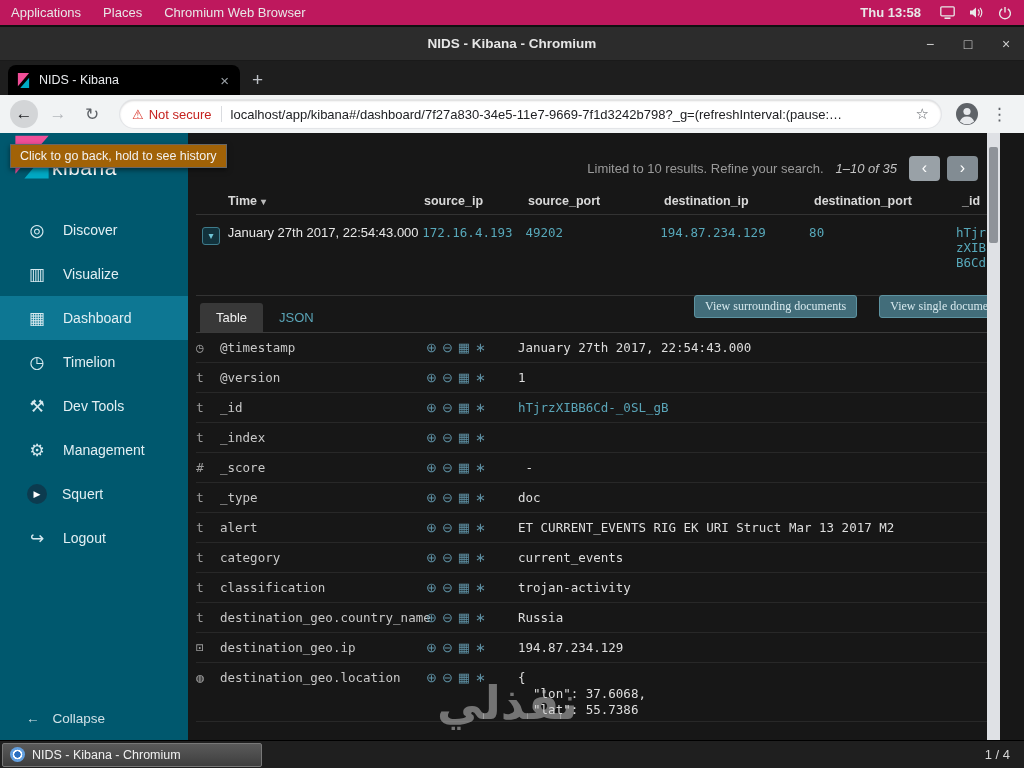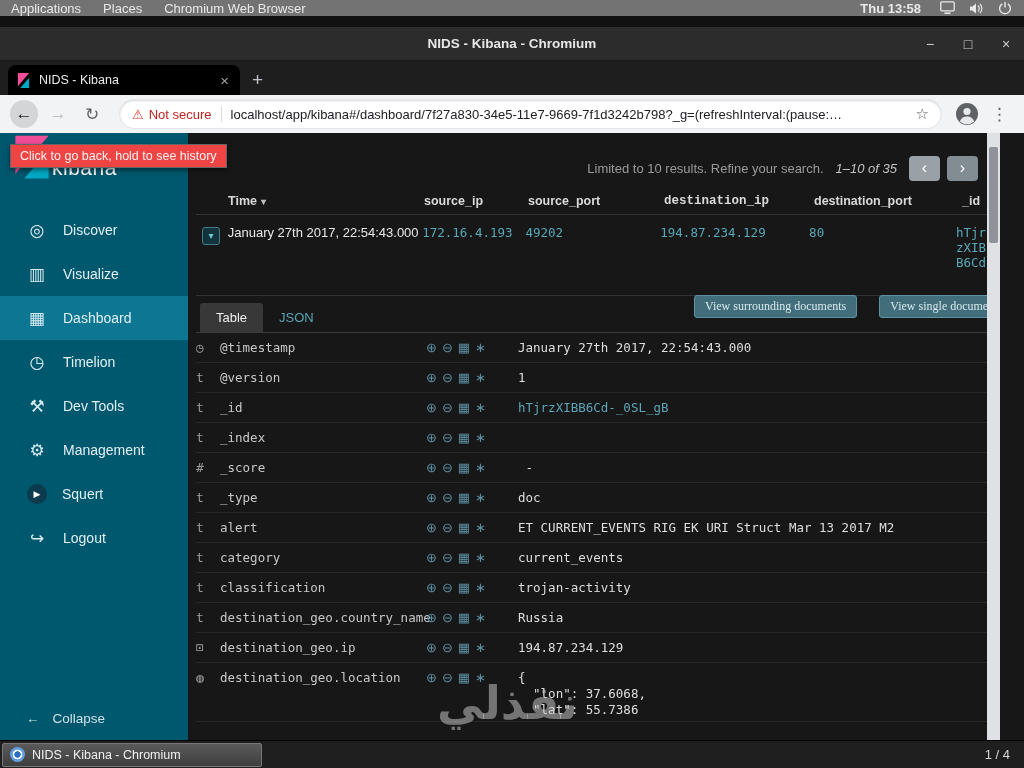--- a/index.html
+++ b/index.html
@@ -1,20 +1,20 @@
 <!DOCTYPE html>
 <html><head>
 <meta charset="utf-8">
 <style>
   * { margin:0; padding:0; box-sizing:border-box; }
   body { font-family:"Liberation Sans", sans-serif; background:#000; }
   .screen { position:relative; width:1024px; height:768px; overflow:hidden; background:#111; }
 
   
-  .gnome-bar { position:absolute; top:0; left:0; width:1024px; height:16px; background:#737373;
+  .gnome-bar { position:absolute; top:0; left:0; width:1024px; height:25px; background:#be185d;
     display:flex; align-items:center; color:#e8e8e8; font-size:13px; z-index:40; }
   .gb-item { padding:0 11px; cursor:default; }
   .gb-right { margin-left:auto; display:flex; align-items:center; gap:15px; padding-right:12px; }
   .gb-clock { font-weight:700; margin-right:4px; }
   .gb-icons { display:flex; align-items:center; gap:14px; }
 
   
   .window { position:absolute; top:27px; left:0; width:1024px; height:713px; background:#171717; }
   .titlebar { height:34px; background:#2c2c2c; border-bottom:1px solid #1a1a1a; position:relative;
     display:flex; align-items:center; justify-content:center; }
@@ -41,21 +41,21 @@
   .not-secure { color:#c5221f; font-size:13px; margin-left:5px; white-space:nowrap; }
   .omni-sep { width:1px; height:16px; background:#dadce0; margin:0 9px; }
   .url { color:#202124; font-size:13px; white-space:nowrap; overflow:hidden; flex:1; }
   .star { color:#5f6368; font-size:15px; margin-left:8px; }
   .menu-dots { color:#5f6368; font-size:17px; padding:0 6px; }
 
   
   .viewport { position:relative; width:1024px; height:607px; background:#171717; overflow:hidden; }
 
   
-  .tooltip { position:absolute; left:10px; top:11px; z-index:30; background:#ef4444; border:1px solid #666;
+  .tooltip { position:absolute; left:10px; top:11px; z-index:30; background:#a16207; border:1px solid #666;
     color:#f2f2f2; font-size:12.5px; padding:4px 9px; box-shadow:0 2px 5px rgba(0,0,0,.5); white-space:nowrap; }
 
   
   .sidebar { position:absolute; left:0; top:0; width:188px; height:607px; background:#00586e; z-index:5; }
   .side-header { position:relative; height:58px; }
   .k-logo { position:absolute; left:13px; top:2px; }
   .wordmark { position:absolute; left:52px; top:23px; color:#ffffff; font-size:21px; letter-spacing:.5px; }
   .side-nav { margin-top:17px; }
   .nav-item { height:44px; display:flex; align-items:center; padding-left:26px; gap:15px; color:#e2eff3;
     font-size:14px; cursor:pointer; }
@@ -76,21 +76,21 @@
     align-items:center; justify-content:center; }
   .pg.prev { background:#99a1a7; }
   .pg.next { background:#828c93; margin-left:-5px; }
 
   .grid-head { margin-top:54px; height:28px; display:flex; align-items:center; border-bottom:1px solid #333;
     color:#d9d9d9; font-size:12.5px; font-weight:700; }
   .col-exp { width:32px; }
   .col-time { width:196px; }
   .col-sip { width:104px; }
   .col-sport { width:136px; }
-  .col-dip { width:150px;font-family:Liberation Mono, monospace; }
+  .col-dip { width:150px; }
   .col-dport { width:140px; }
   .col-id { flex:1; padding-left:8px; }
   .caret { margin-left:4px; font-size:10px; color:#bbb; }
 
   .result-row { height:81px; display:flex; align-items:flex-start; padding-top:10px;
     border-bottom:1px solid #333; }
   .expander { display:inline-block; width:18px; height:18px; border:1px solid #3f7c8c; border-radius:3px;
     background:#12323c; color:#6fc3d4; font-size:10px; line-height:16px; text-align:center; margin-left:6px; }
   .time-val { color:#e8e8e8; font-size:13px; }
   .val { color:#57a8ba; font-family:"DejaVu Sans Mono", monospace; font-size:12.5px; }

